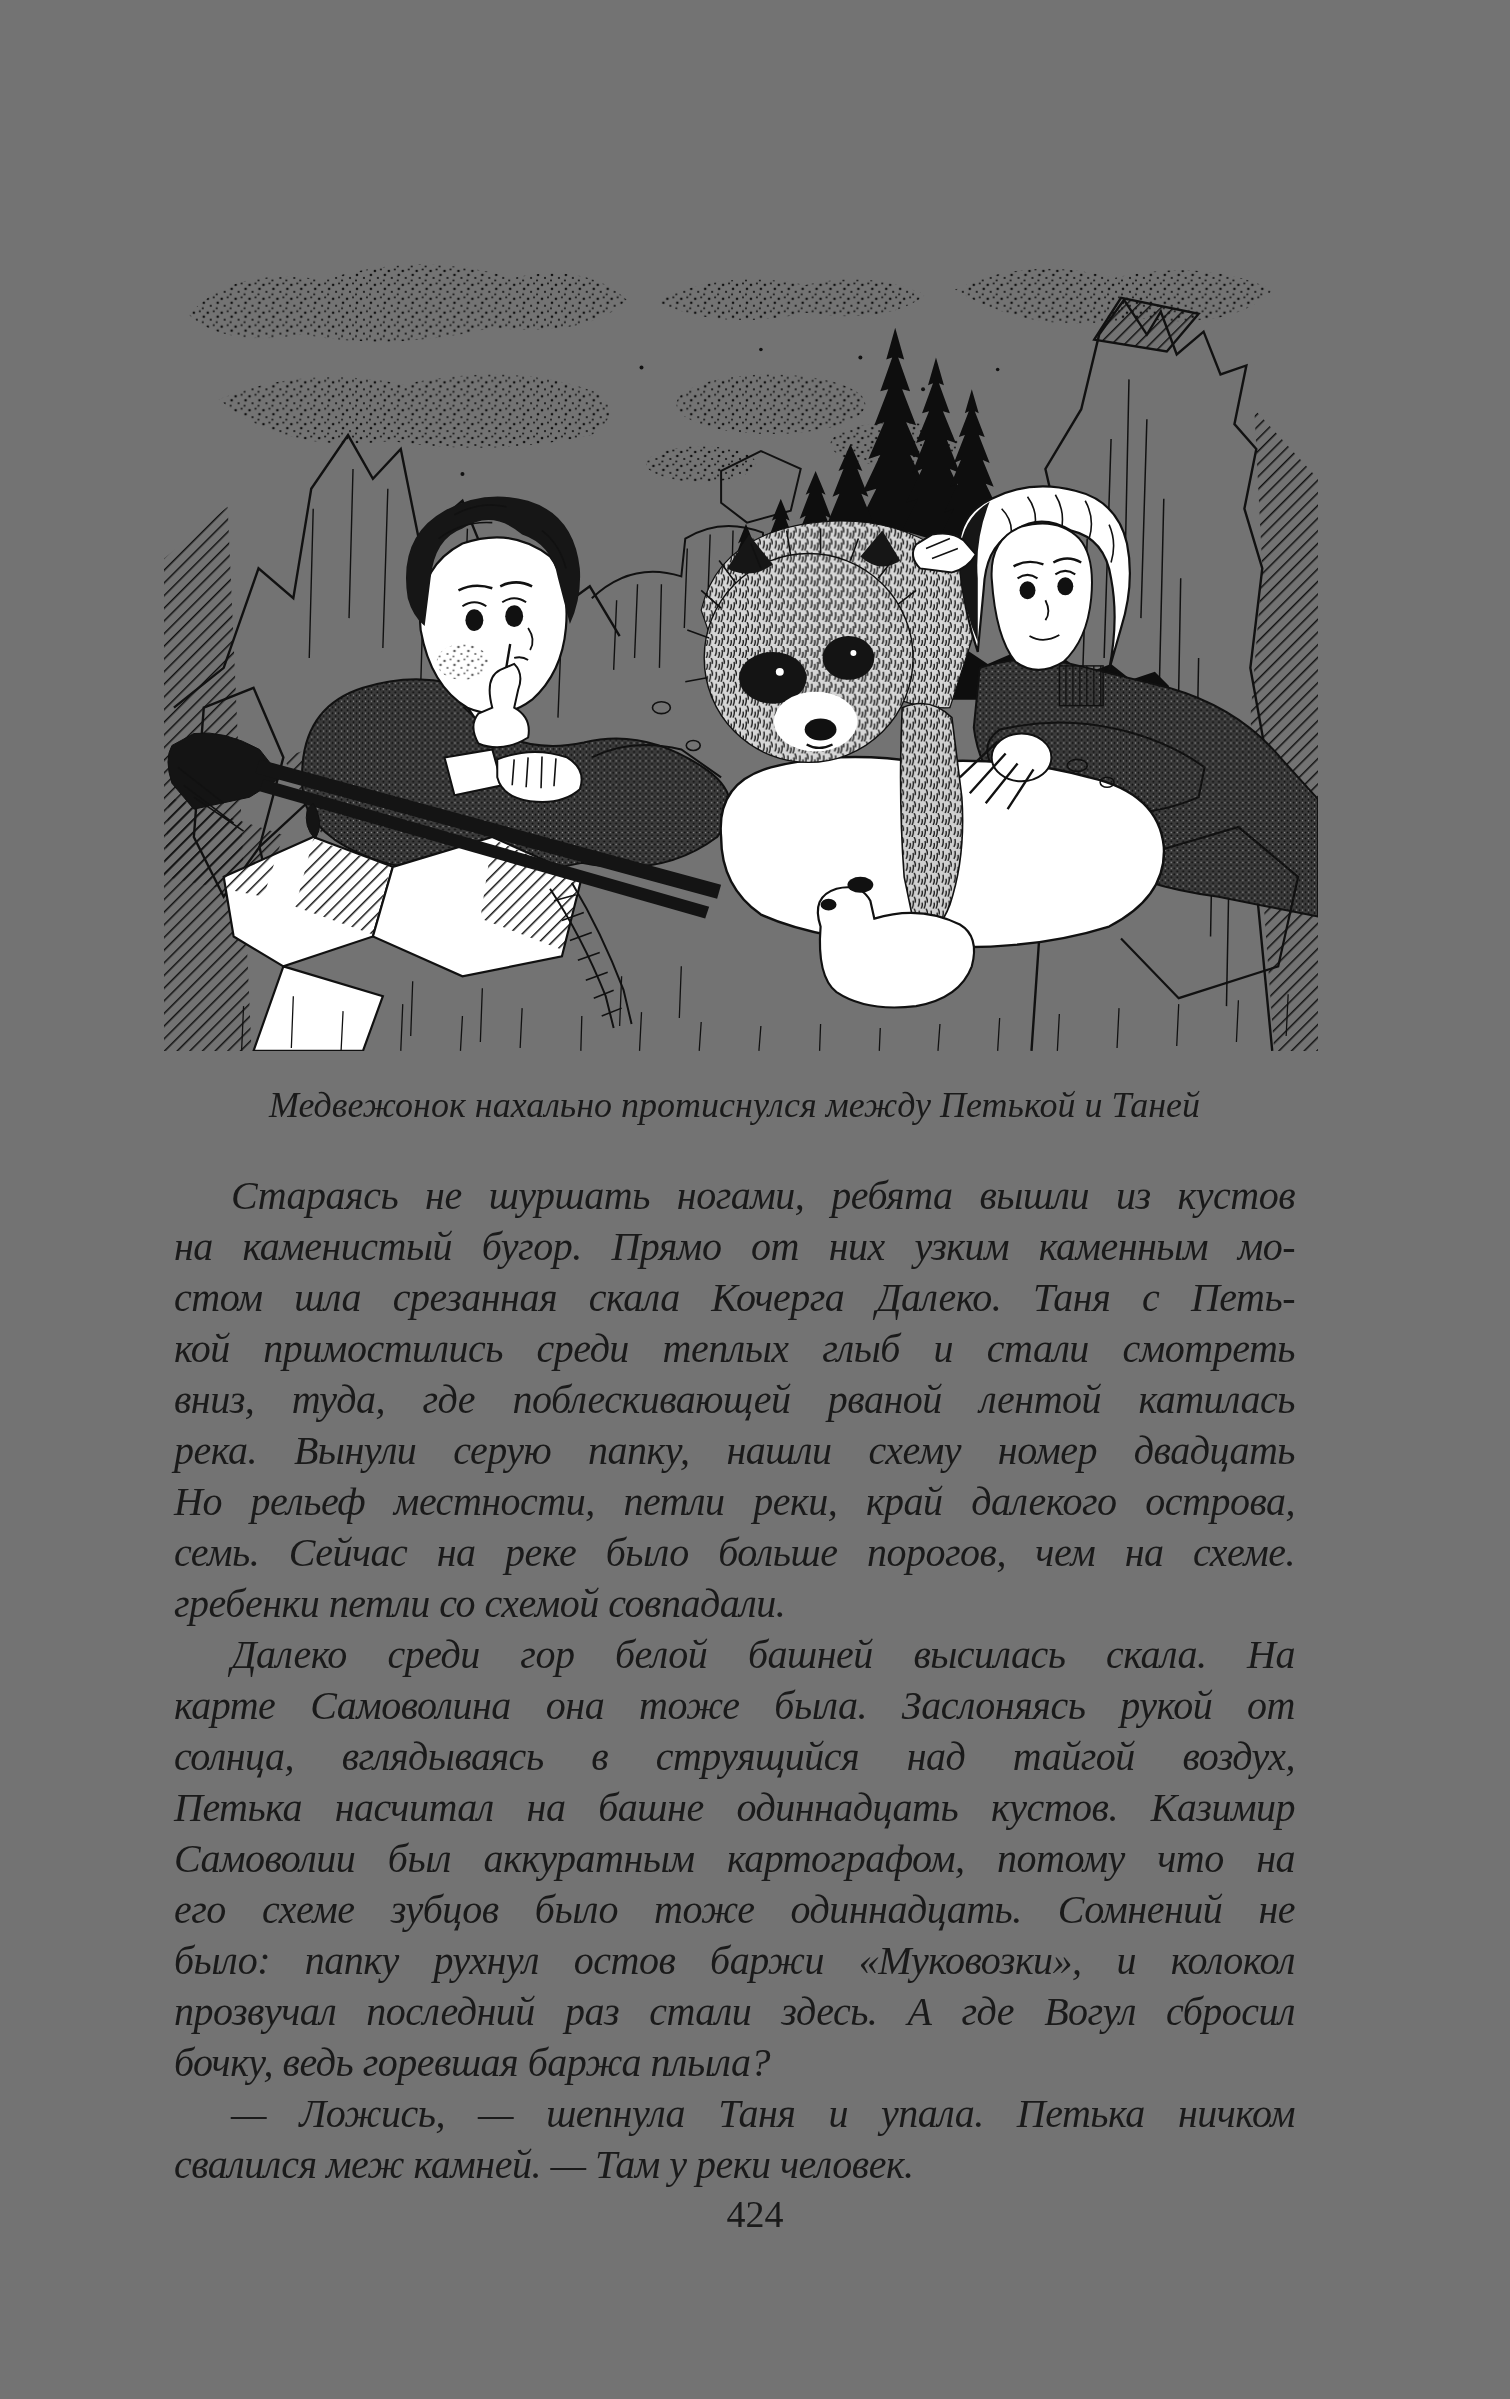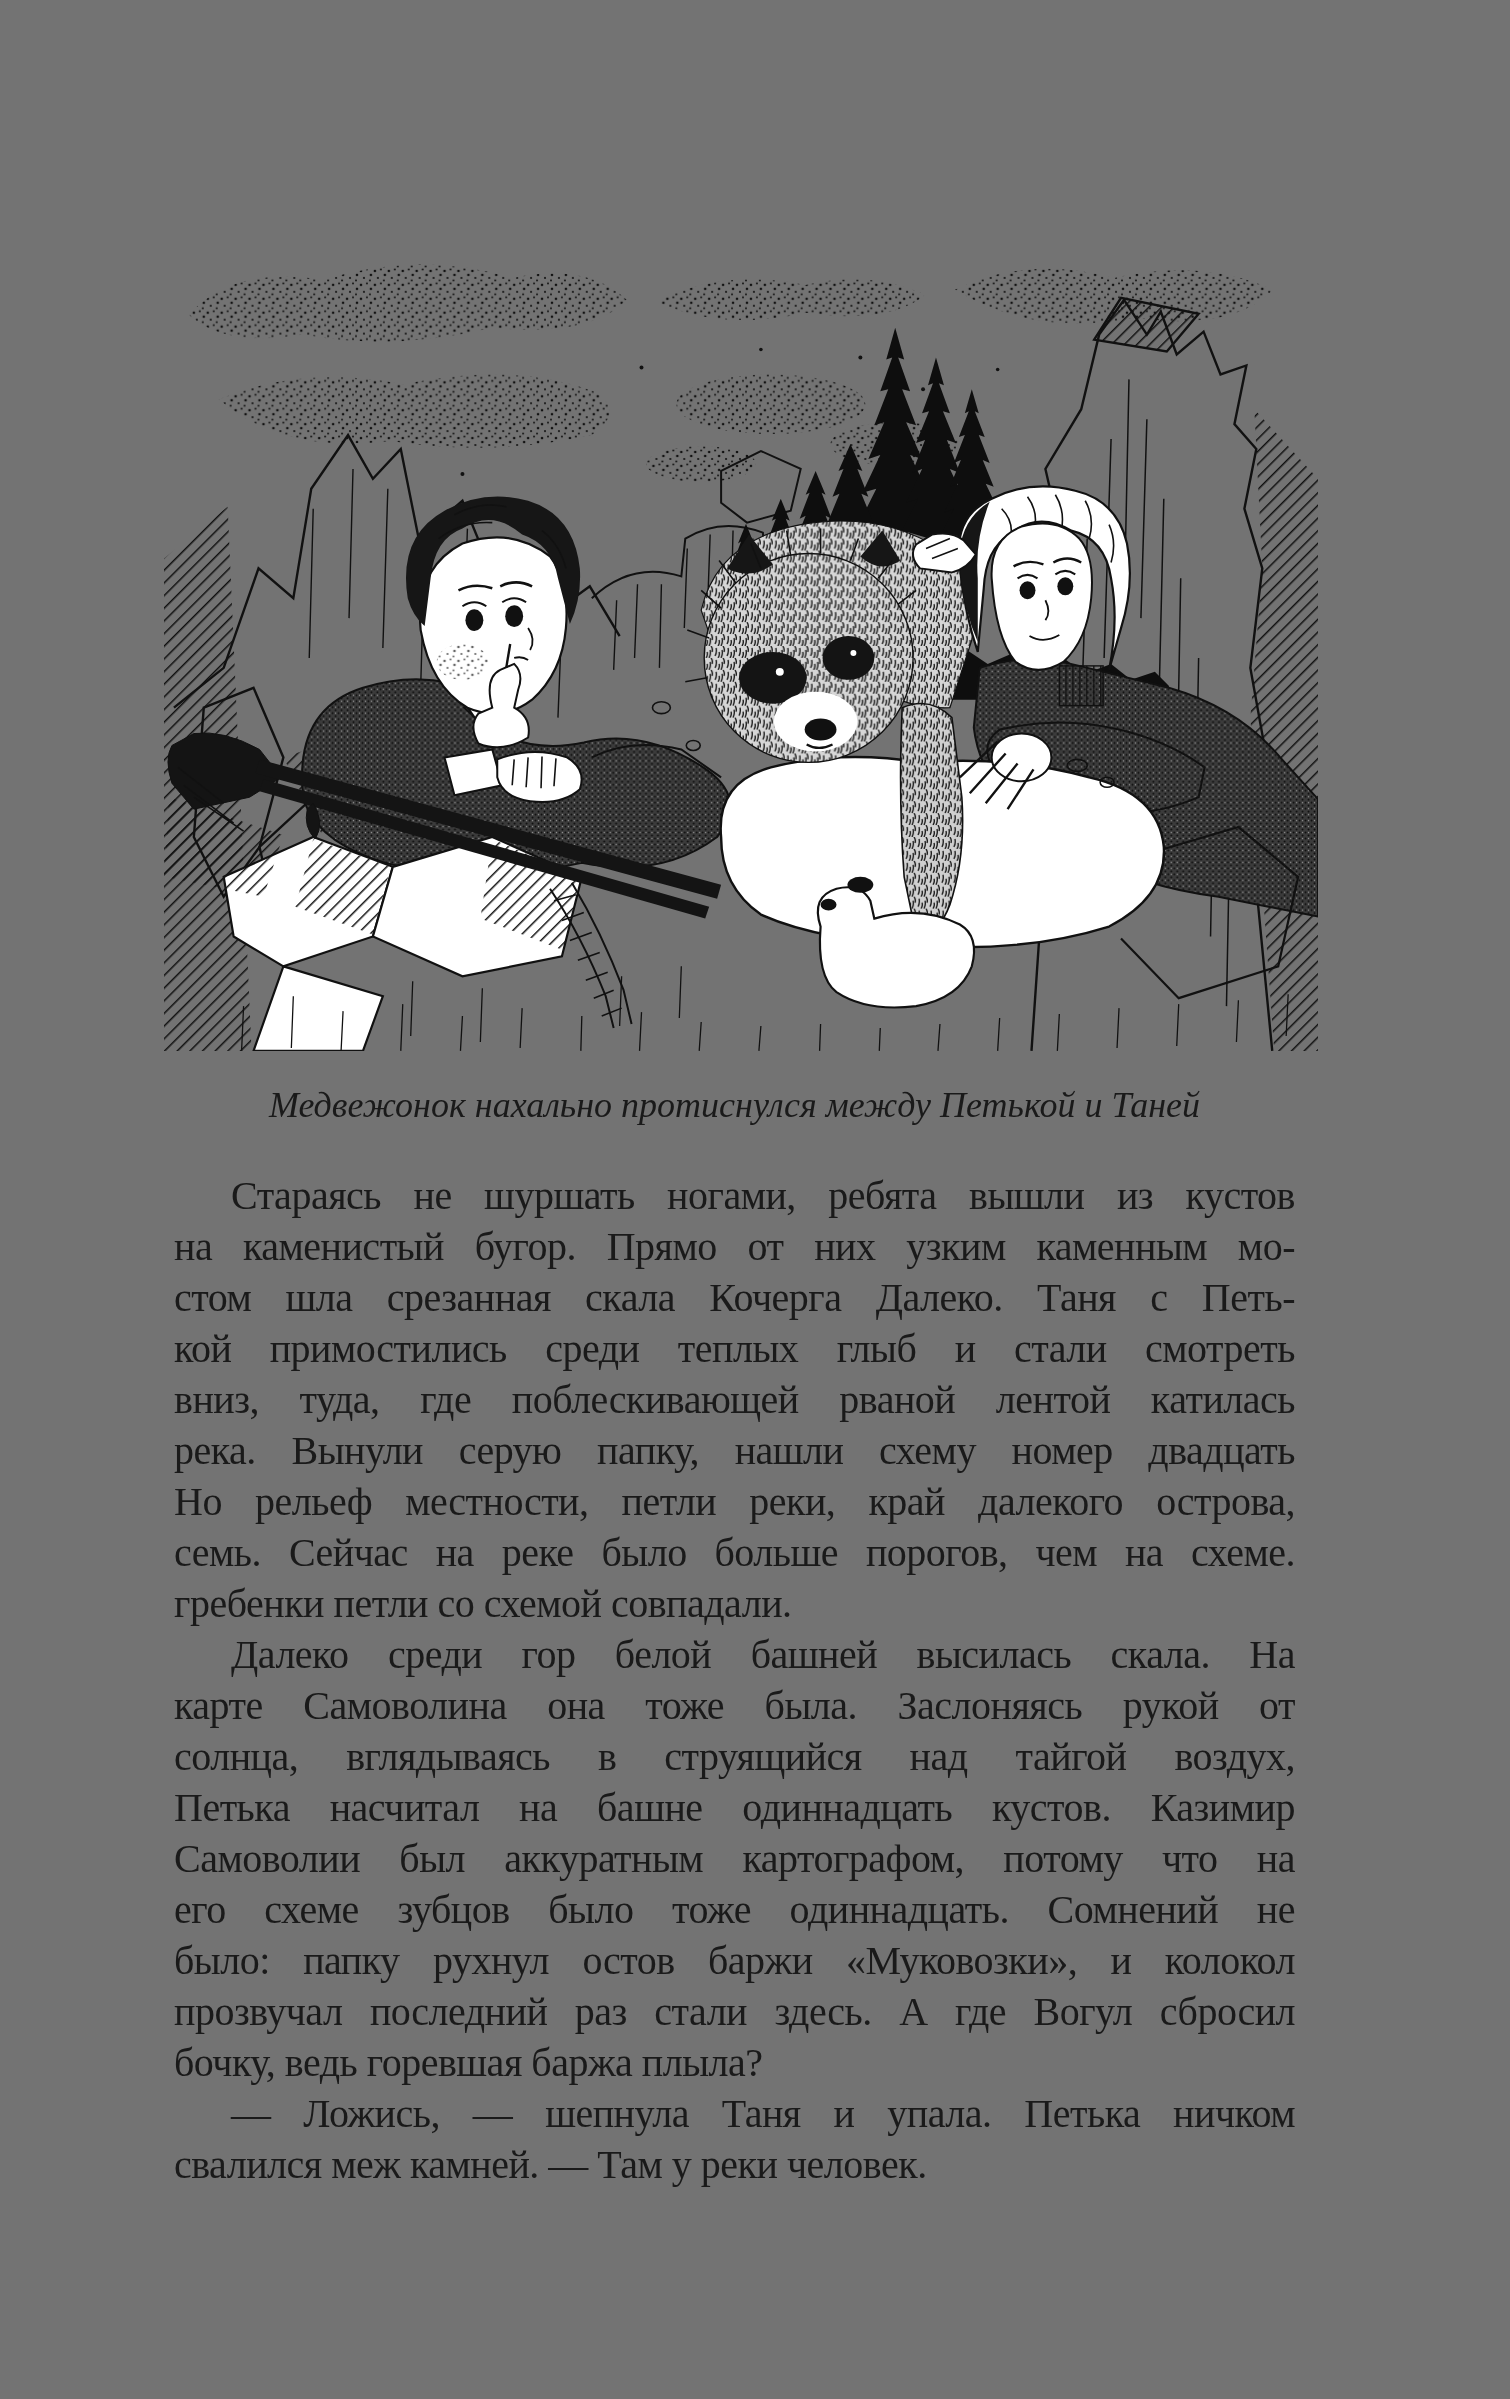--- a/index.html
+++ b/index.html
@@ -33,20 +33,21 @@
     width:1121px;
     font-size:40px;
     line-height:51px;
     letter-spacing:-0.5px;
     color:#1a1a1a;
   }
   .bodyline{
     text-align:justify;
     text-align-last:justify;
     white-space:nowrap;
+    font-style:italic;
   }
   .bodyline.indent{ padding-left:57px; }
   .bodyline.last{ text-align-last:left; }
   .page-number{
     position:absolute;
     left:0; top:2192px;
     width:100%;
     text-align:center;
     font-size:38px;
     color:#1a1a1a;
@@ -260,15 +261,16 @@
       <div class="bodyline">Петька насчитал на башне одиннадцать кустов. Казимир</div>
       <div class="bodyline">Самоволии был аккуратным картографом, потому что на</div>
       <div class="bodyline">его схеме зубцов было тоже одиннадцать. Сомнений не</div>
       <div class="bodyline">было: папку рухнул остов баржи «Муковозки», и колокол</div>
       <div class="bodyline">прозвучал последний раз стали здесь. А где Вогул сбросил</div>
       <div class="bodyline last">бочку, ведь горевшая баржа плыла?</div>
       <div class="bodyline indent">— Ложись, — шепнула Таня и упала. Петька ничком</div>
       <div class="bodyline last">свалился меж камней. — Там у реки человек.</div>
     </div>
 
+  <div class="page-number">424</div>
 
 </div>
 
 
 </body></html>

